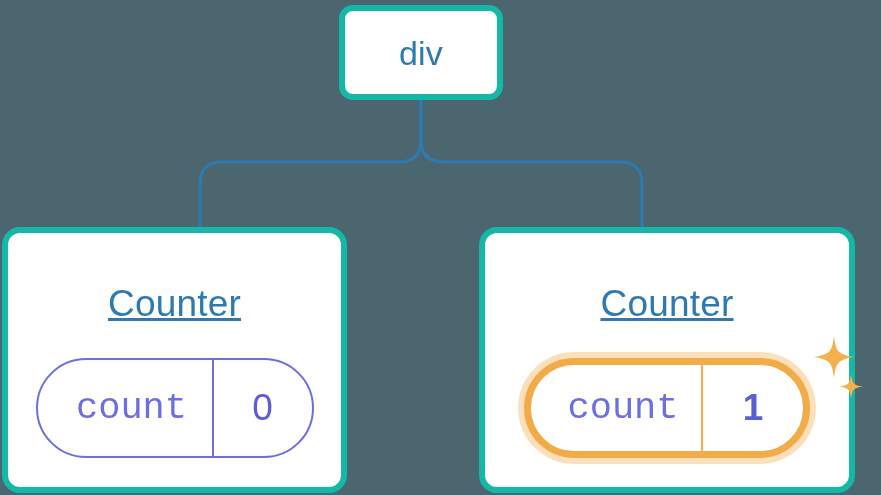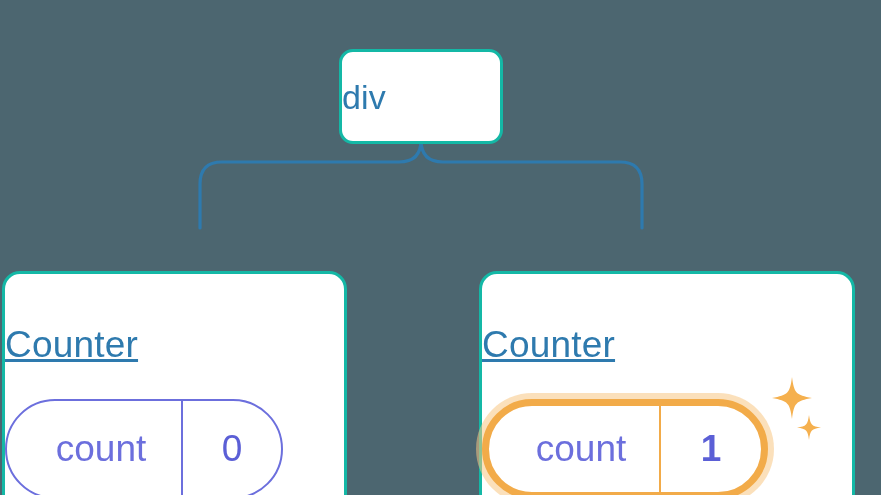--- a/index.html
+++ b/index.html
@@ -24,27 +24,26 @@
     top: 0;
     width: 881px;
     height: 495px;
     pointer-events: none;
   }
 
   
   .node {
     position: absolute;
     background: #ffffff;
-    border: 3px solid #14b8a6;
+    border: 6px solid #14b8a6;
     border-radius: 14px;
     box-sizing: border-box;
     display: flex;
     flex-direction: column;
-    align-items: flex-start;
-    margin-top: 44px;
+    align-items: center;
   }
   .node.root {
     left: 339px;
     top: 5px;
     width: 164px;
     height: 95px;
     justify-content: center;
   }
   .node.child-left {
     left: 2px;
@@ -98,20 +97,21 @@
   }
   .pill .cell {
     display: flex;
     align-items: center;
     justify-content: center;
     box-sizing: border-box;
   }
   .pill .cell.key {
     width: 174px;
     padding-left: 14px;
+    font-family: Liberation Mono, monospace;
   }
   .pill .cell.val {
     width: 100px;
     border-left: 2px solid #6c6fdd;
   }
   .pill .cell.key span {
     color: #6c6fdd;
     font-size: 37px;
     font-weight: 400;
   }

